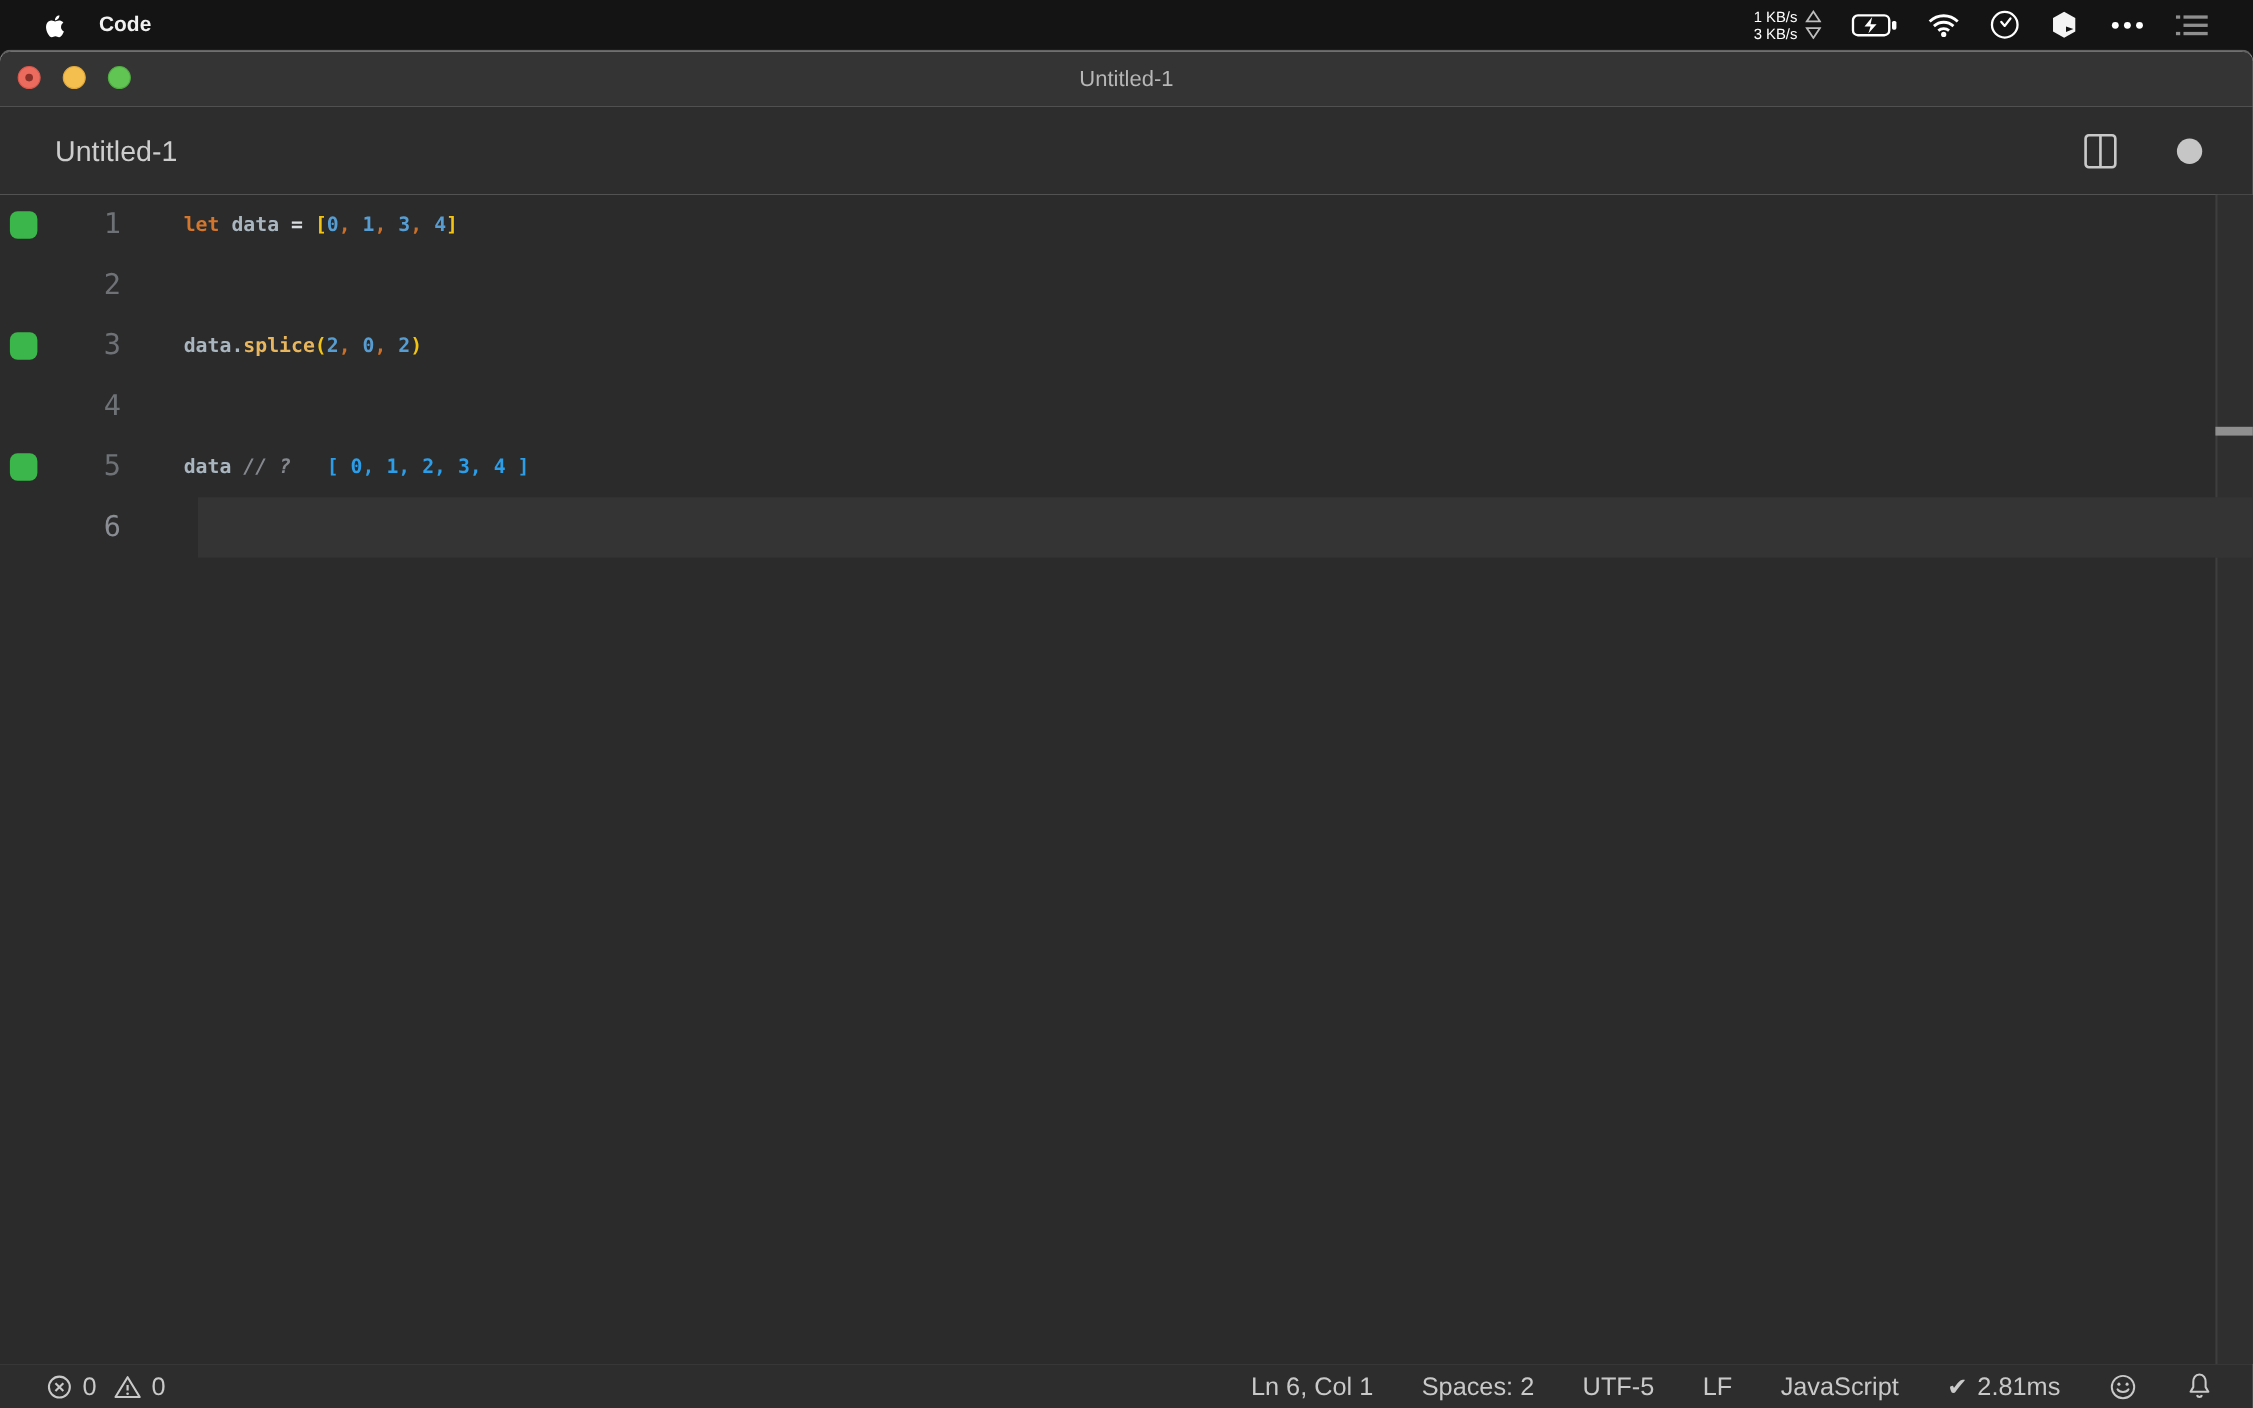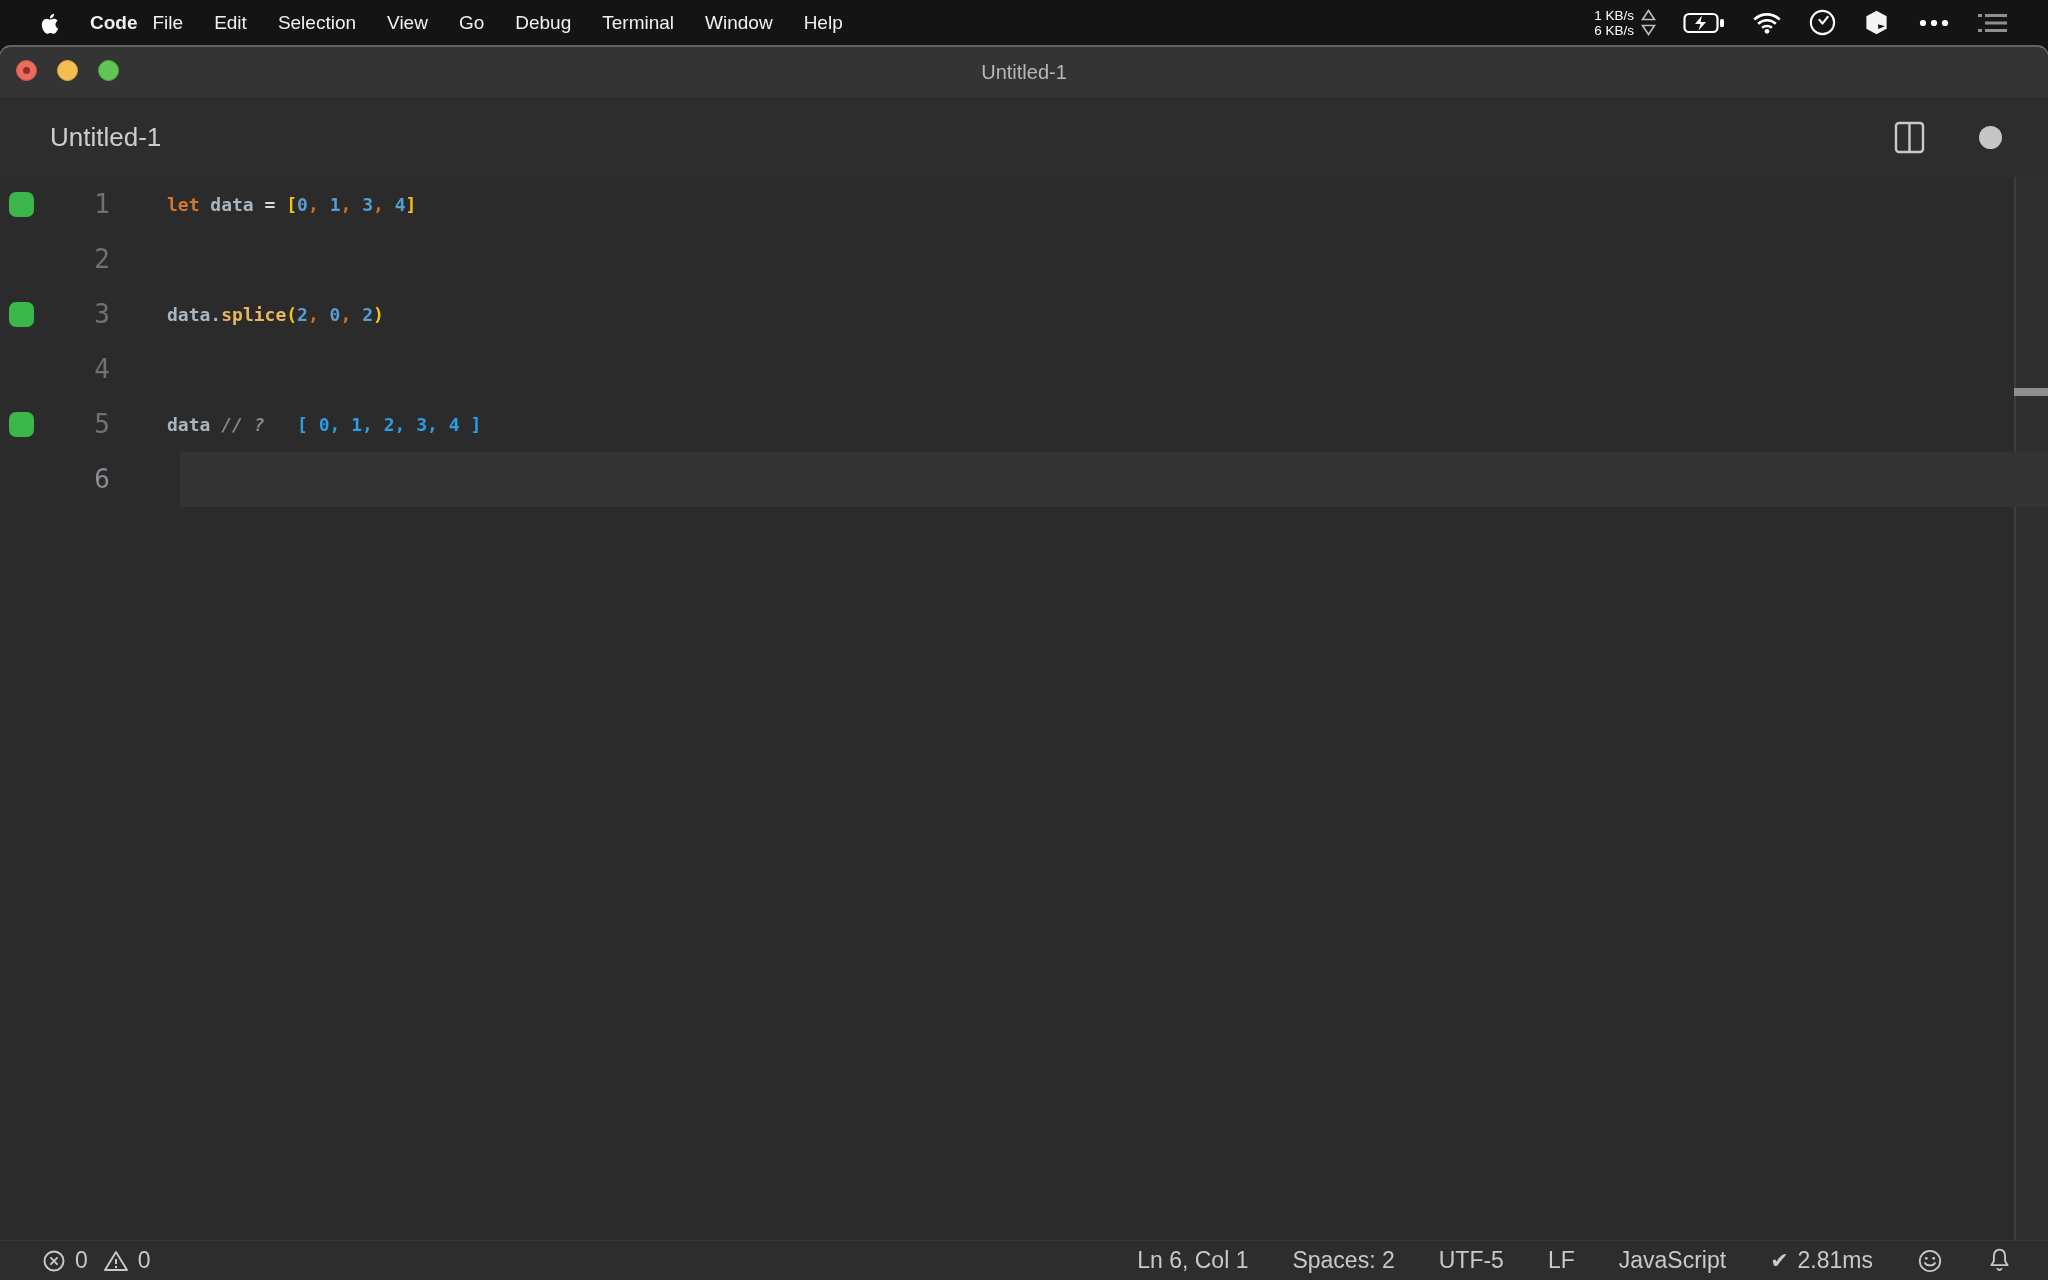--- a/index.html
+++ b/index.html
@@ -100,38 +100,27 @@
 </head>
 <body>
 
 <div class="menubar">
   <span class="apple">
     <svg width="20" height="24" viewBox="0 0 24 26" fill="#ffffff">
       <path d="M12.15 8.9c-.95 0-2.42-1.08-3.96-1.04-2.04.03-3.91 1.18-4.96 3.01-2.12 3.68-.55 9.1 1.52 12.09 1.01 1.45 2.21 3.09 3.79 3.03 1.52-.07 2.09-.99 3.94-.99 1.83 0 2.35.99 3.96.95 1.64-.03 2.68-1.48 3.68-2.95 1.16-1.69 1.64-3.32 1.66-3.41-.04-.01-3.18-1.22-3.22-4.86-.03-3.04 2.48-4.49 2.6-4.56-1.43-2.09-3.62-2.32-4.39-2.38-2-.16-3.68 1.09-4.61 1.09zM15.53 5.83c.84-1.01 1.4-2.43 1.25-3.83-1.21.05-2.66.81-3.53 1.82-.78.9-1.45 2.34-1.27 3.71 1.34.1 2.71-.69 3.56-1.7"></path>
     </svg>
   </span>
   <span class="menu-app">Code</span>
-  <span id="menu-items">
-      <span class="menu-item">File</span>
-      <span class="menu-item">Edit</span>
-      <span class="menu-item">Selection</span>
-      <span class="menu-item">View</span>
-      <span class="menu-item">Go</span>
-      <span class="menu-item">Debug</span>
-      <span class="menu-item">Terminal</span>
-      <span class="menu-item">Window</span>
-      <span class="menu-item">Help</span>
-    </span>
 
   <span class="menu-right">
 
     <span class="netspeed">
       <span class="lines">
         <span>1 KB/s</span><br>
-        <span>6 KB/s</span>
+        <span>3 KB/s</span>
       </span>
       <span class="tris">
         <svg width="15" height="12" viewBox="0 0 15 12">
             <path d="M7.5 1.5 L13.5 10.5 H1.5 Z" fill="none" stroke="#bdbdbd" stroke-width="1.6"></path>
           </svg>
         <svg width="15" height="12" viewBox="0 0 15 12">
             <path d="M7.5 10.5 L13.5 1.5 H1.5 Z" fill="none" stroke="#bdbdbd" stroke-width="1.6"></path>
           </svg>
       </span>
     </span>

